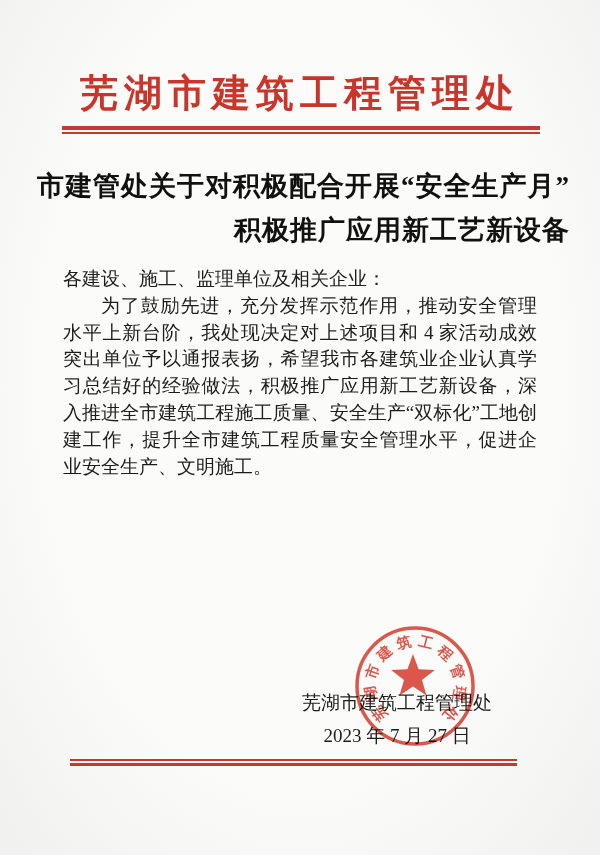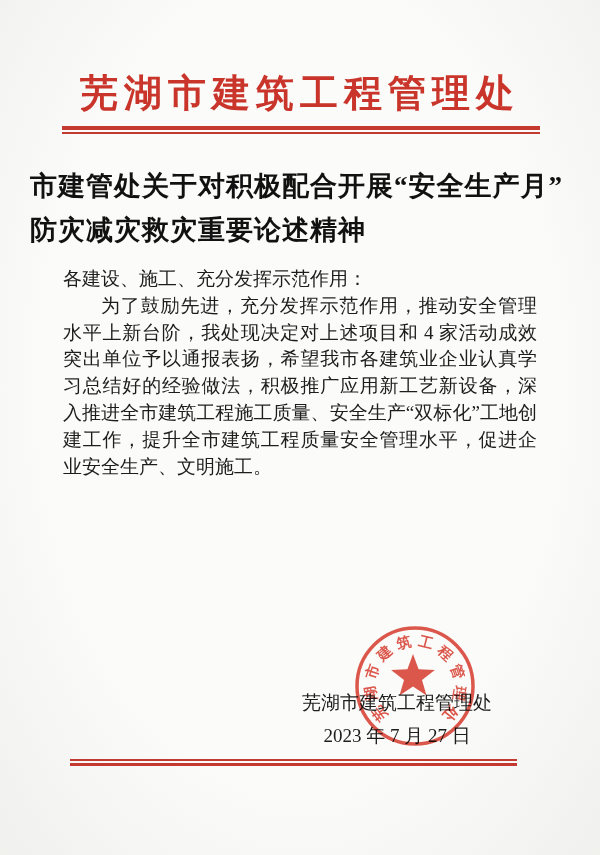--- a/index.html
+++ b/index.html
@@ -26,21 +26,21 @@
     color: #c9352b;
     white-space: nowrap;
   }
   .letterhead-rule { position: absolute; left: 62px; top: 126px; width: 478px; }
   .letterhead-rule .rule-thick { height: 4px; background: #c43a30; }
   .letterhead-rule .rule-gap   { height: 2px; }
   .letterhead-rule .rule-thin  { height: 2px; background: #c43a30; }
   
   .doc-title {
     position: absolute; top: 164px; left: 30px; width: 540px;
-    text-align: left;
+    text-align: right;
     font-size: 27px; font-weight: bold;
     color: #111;
     line-height: 44px;
     letter-spacing: 1px;
   }
   
   .doc-body {
     position: absolute; top: 266px; left: 63px; width: 474px;
     font-size: 19px;
     line-height: 26.8px;
@@ -76,25 +76,25 @@
 
 <div class="letterhead">芜湖市建筑工程管理处</div>
 <div class="letterhead-rule">
   <div class="rule-thick"></div>
   <div class="rule-gap"></div>
   <div class="rule-thin"></div>
 </div>
 
 <div class="doc-title">
   <div>市建管处关于对积极配合开展“安全生产月”</div>
-  <div>防灾减灾救灾重要论述精神</div>
+  <div>积极推广应用新工艺新设备</div>
 </div>
 
 <div class="doc-body">
-  <p class="salutation">各建设、施工、充分发挥示范作用：</p>
+  <p class="salutation">各建设、施工、监理单位及相关企业：</p>
   <p class="para">为了鼓励先进，充分发挥示范作用，推动安全管理水平上新台阶，我处现决定对上述项目和 4 家活动成效突出单位予以通报表扬，希望我市各建筑业企业认真学习总结好的经验做法，积极推广应用新工艺新设备，深入推进全市建筑工程施工质量、安全生产“双标化”工地创建工作，提升全市建筑工程质量安全管理水平，促进企业安全生产、文明施工。</p>
 </div>
 
 <div class="sign-block">
   <div>芜湖市建筑工程管理处</div>
   <div>2023 年 7 月 27 日</div>
 </div>
 
 <svg class="seal" viewBox="0 0 132 132" xmlns="http://www.w3.org/2000/svg">
   <circle cx="65" cy="66" r="58" fill="none" stroke="#dd4a3e" stroke-width="3.5"></circle>

